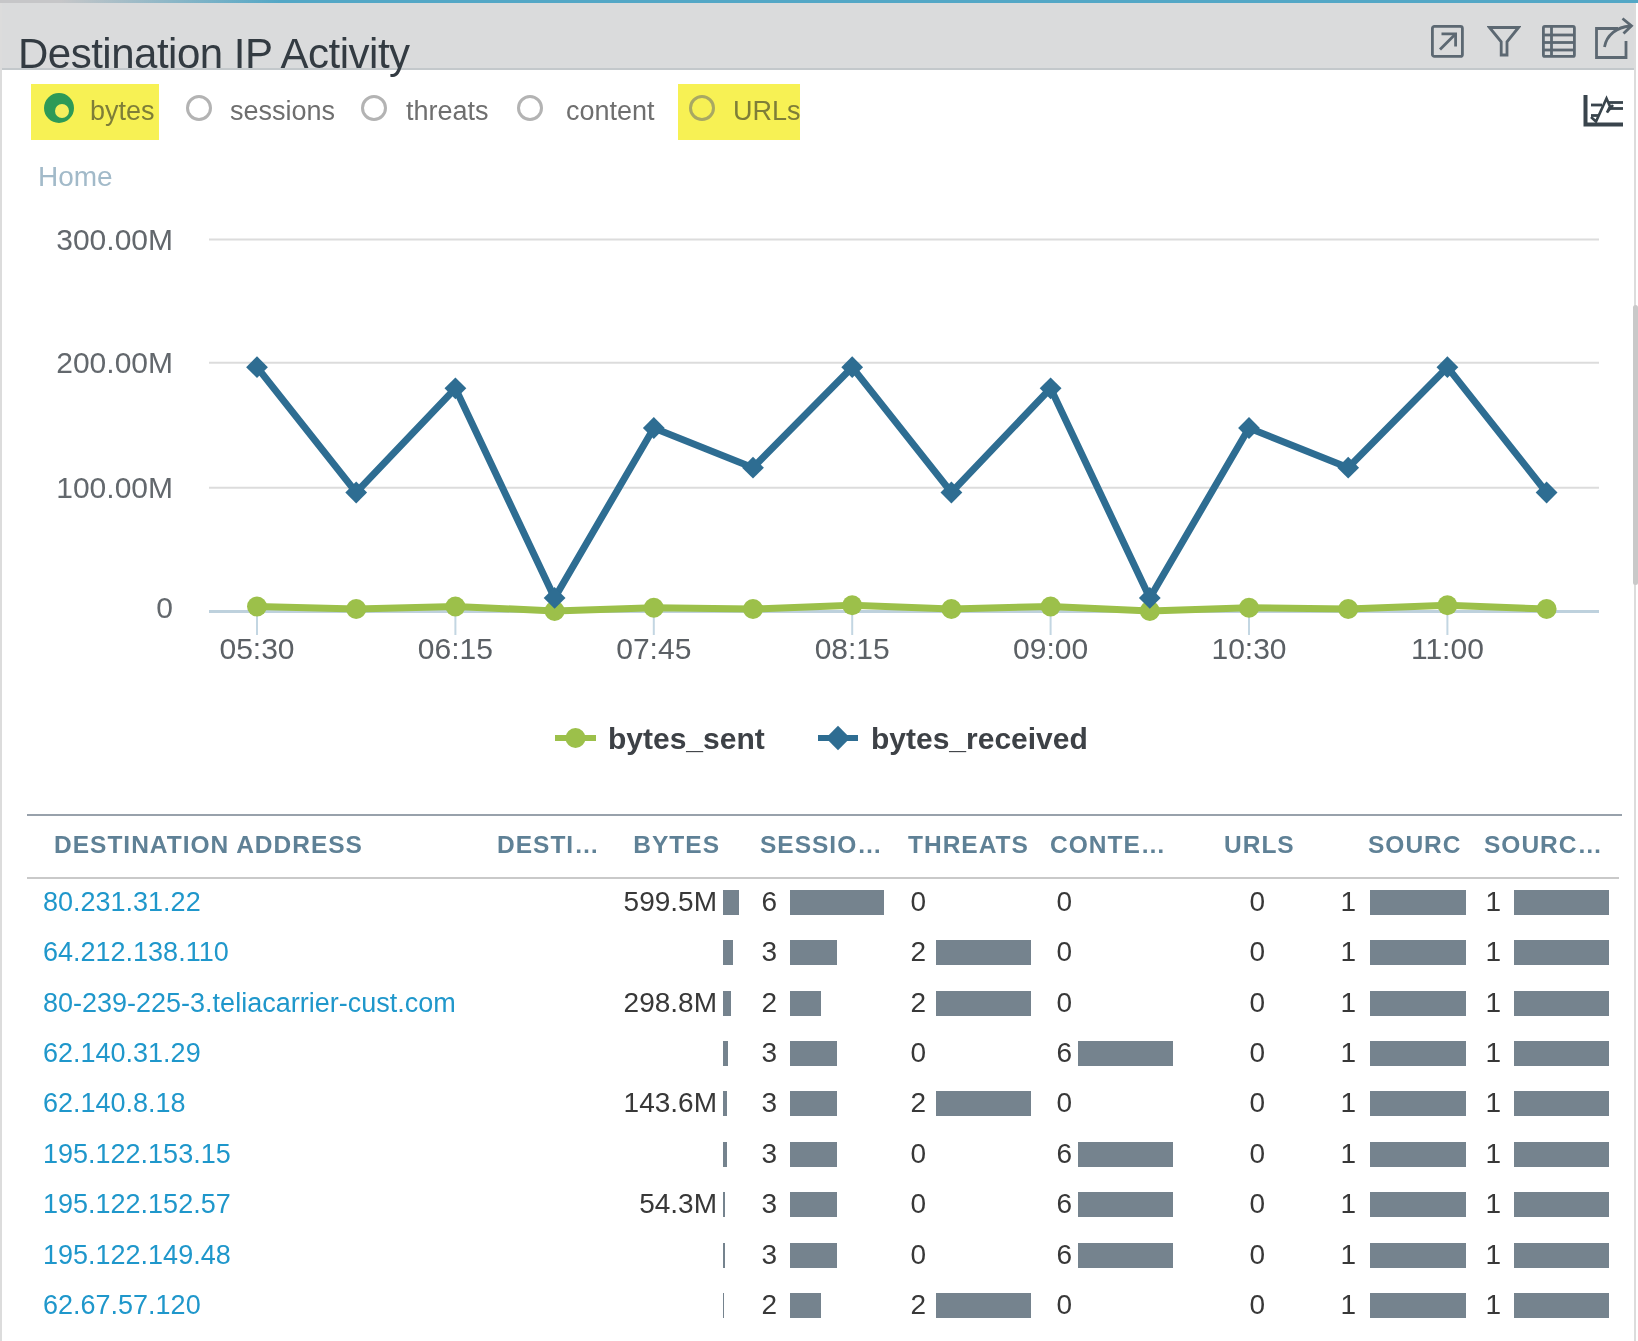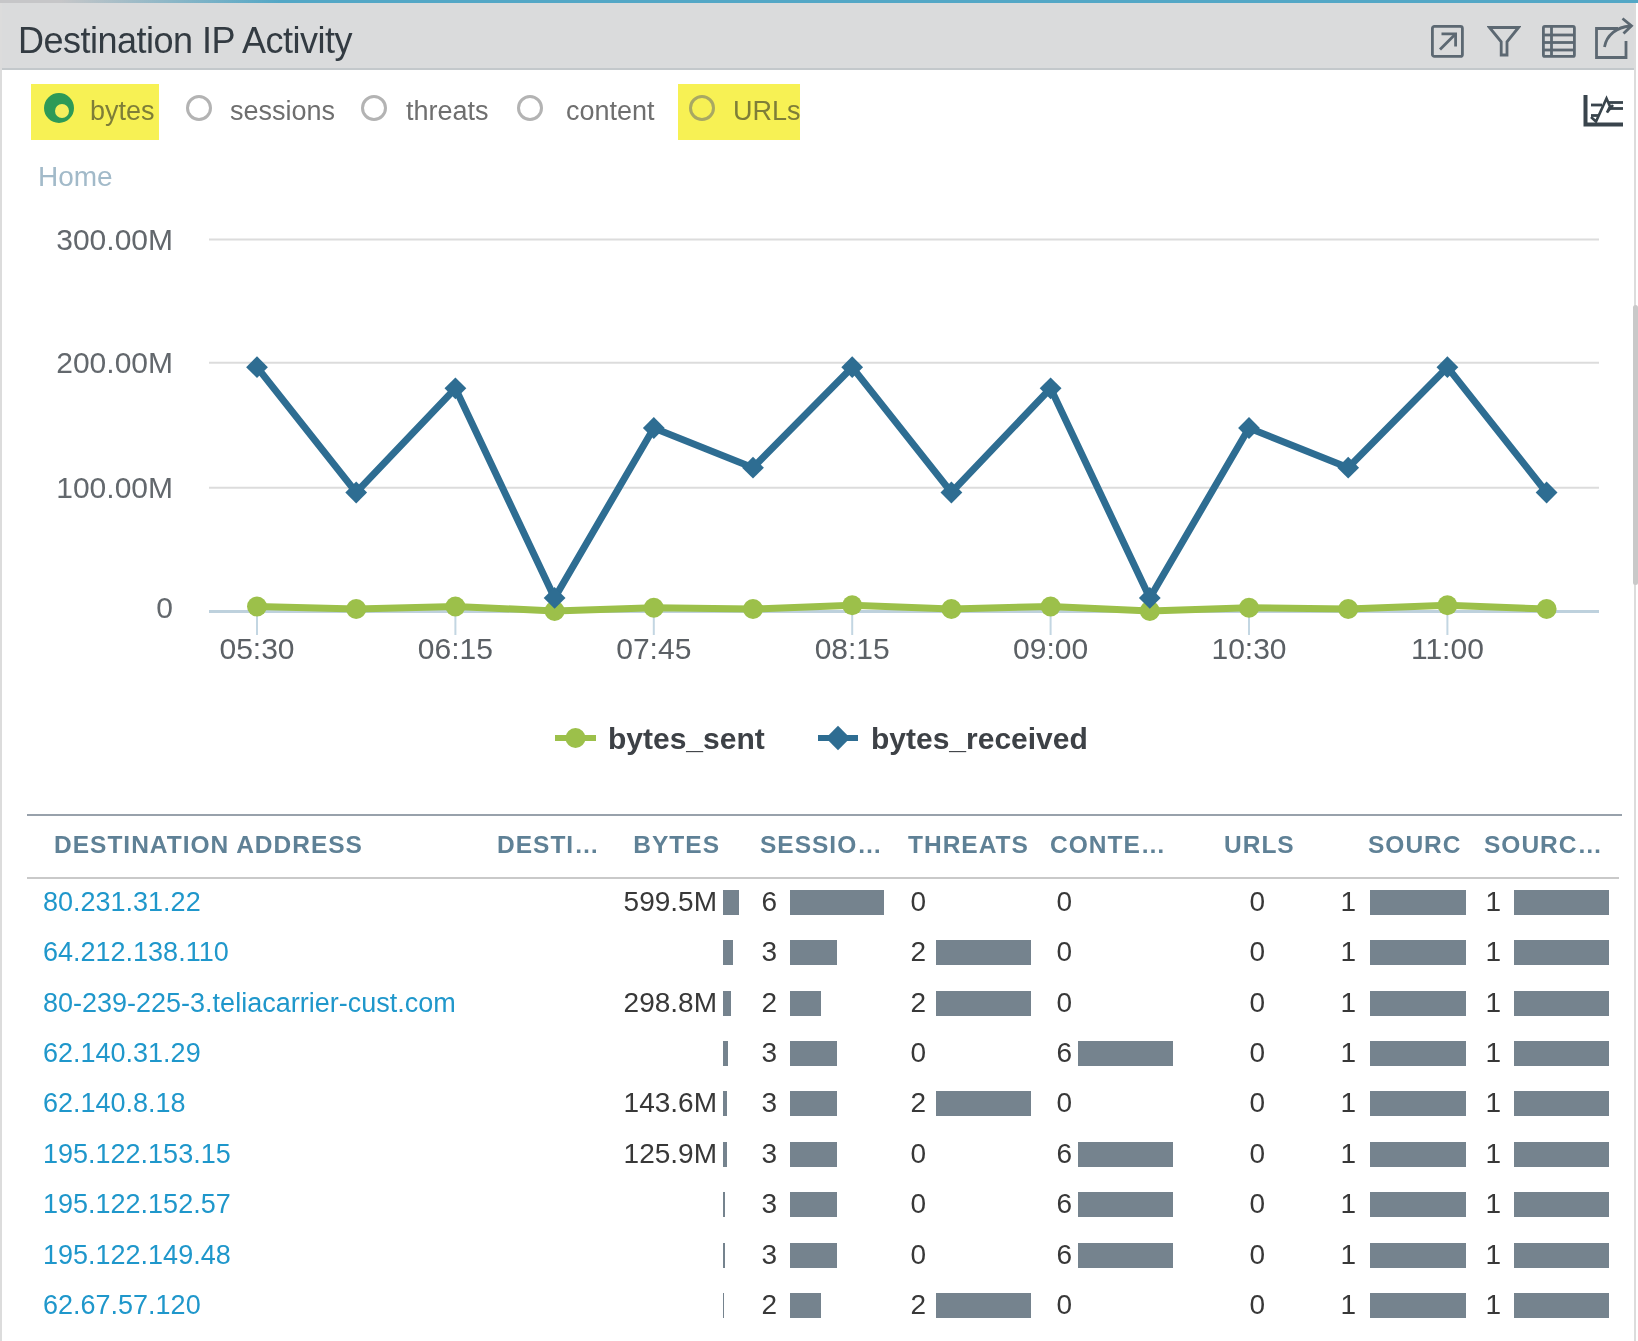--- a/index.html
+++ b/index.html
@@ -2,21 +2,21 @@
 <html><head><meta charset="utf-8">
 <style>
 * { margin:0; padding:0; box-sizing:border-box; }
 html,body { width:1638px; height:1341px; background:#fff; font-family:"Liberation Sans",sans-serif; overflow:hidden; }
 #page { position:relative; width:1638px; height:1341px; }
 .abs { position:absolute; }
 
 #topline { left:0; top:0; width:1638px; height:3px;
   background:linear-gradient(to right,#c6c6c8 0px,#c6c6c8 60px,#53a7c6 280px,#53a7c6 100%); }
 #hdr { left:2px; top:3px; width:1634px; height:67px; background:#dadbdc; border-bottom:2px solid #c3c8cb; }
-#title { left:16px; top:17px; font-size:36px; color:#333b42; letter-spacing:-0.5px; }
+#title { left:16px; top:27px; font-size:42px; color:#333b42; letter-spacing:-0.5px; }
 .hicon { position:absolute; top:22px; }
 
 #lb { left:0; top:3px; width:2px; height:1338px; background:#dcdcdc; }
 #rb { left:1634px; top:3px; width:2px; height:1338px; background:#dcdcdc; }
 
 .ybox { position:absolute; top:84px; height:56px; background:#f7f154; }
 .radio { position:absolute; top:95px; width:26px; height:26px; border-radius:50%;
   border:3px solid #b3b3b3; background:#fff; }
 .rlabel { position:absolute; top:96px; font-size:27px; color:#6f6f6f; }
 #home { left:38px; top:161px; font-size:28px; color:#a2bac9; }
@@ -226,35 +226,35 @@
 <span class="v" style="left:1320px;width:36px">1</span>
 <span class="v" style="left:1465px;width:36px">1</span>
 <i class="bar" style="left:723px;width:4px"></i>
       <i class="bar" style="left:790px;width:47px"></i>
       <i class="bar" style="left:936px;width:95px"></i>
       <i class="bar" style="left:1370px;width:96px"></i>
       <i class="bar" style="left:1514px;width:95px"></i>
 </div>
 <div class="row" style="top:1129px">
 <span class="ip">195.122.153.15</span>
-<span class="v" style="left:520px;width:197px">125.9M</span>
 <span class="v" style="left:640px;width:137px">3</span>
 <span class="v" style="left:890px;width:36px">0</span>
 <span class="v" style="left:1036px;width:36px">6</span>
 <span class="v" style="left:1229px;width:36px">0</span>
 <span class="v" style="left:1320px;width:36px">1</span>
 <span class="v" style="left:1465px;width:36px">1</span>
 <i class="bar" style="left:723px;width:4px"></i>
       <i class="bar" style="left:790px;width:47px"></i>
       <i class="bar" style="left:1078px;width:95px"></i>
       <i class="bar" style="left:1370px;width:96px"></i>
       <i class="bar" style="left:1514px;width:95px"></i>
 </div>
 <div class="row" style="top:1179px">
 <span class="ip">195.122.152.57</span>
+<span class="v" style="left:520px;width:197px">54.3M</span>
 <span class="v" style="left:640px;width:137px">3</span>
 <span class="v" style="left:890px;width:36px">0</span>
 <span class="v" style="left:1036px;width:36px">6</span>
 <span class="v" style="left:1229px;width:36px">0</span>
 <span class="v" style="left:1320px;width:36px">1</span>
 <span class="v" style="left:1465px;width:36px">1</span>
 <i class="bar" style="left:723px;width:2px"></i>
       <i class="bar" style="left:790px;width:47px"></i>
       <i class="bar" style="left:1078px;width:95px"></i>
       <i class="bar" style="left:1370px;width:96px"></i>

